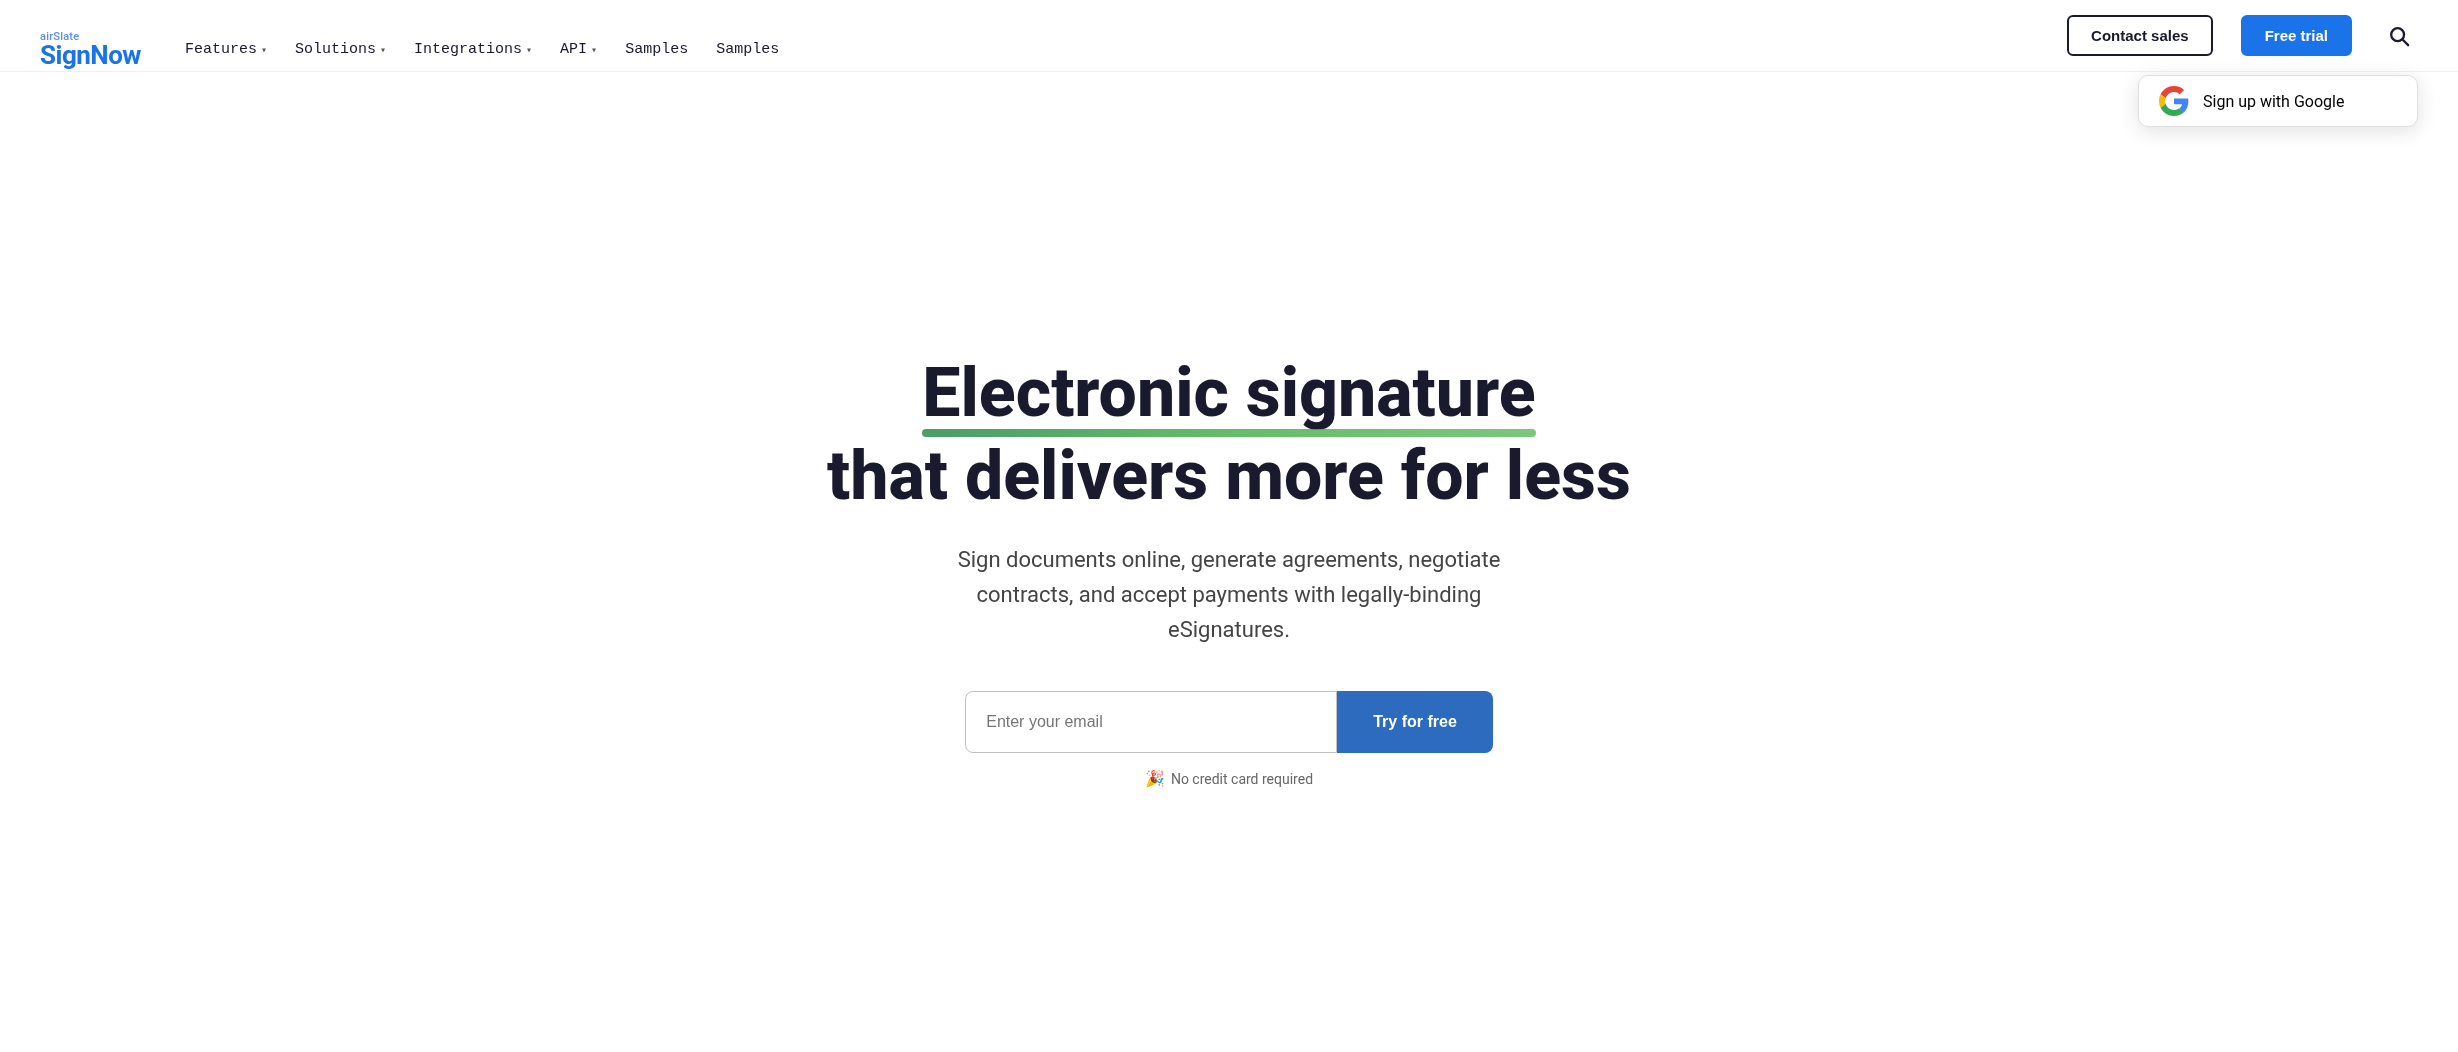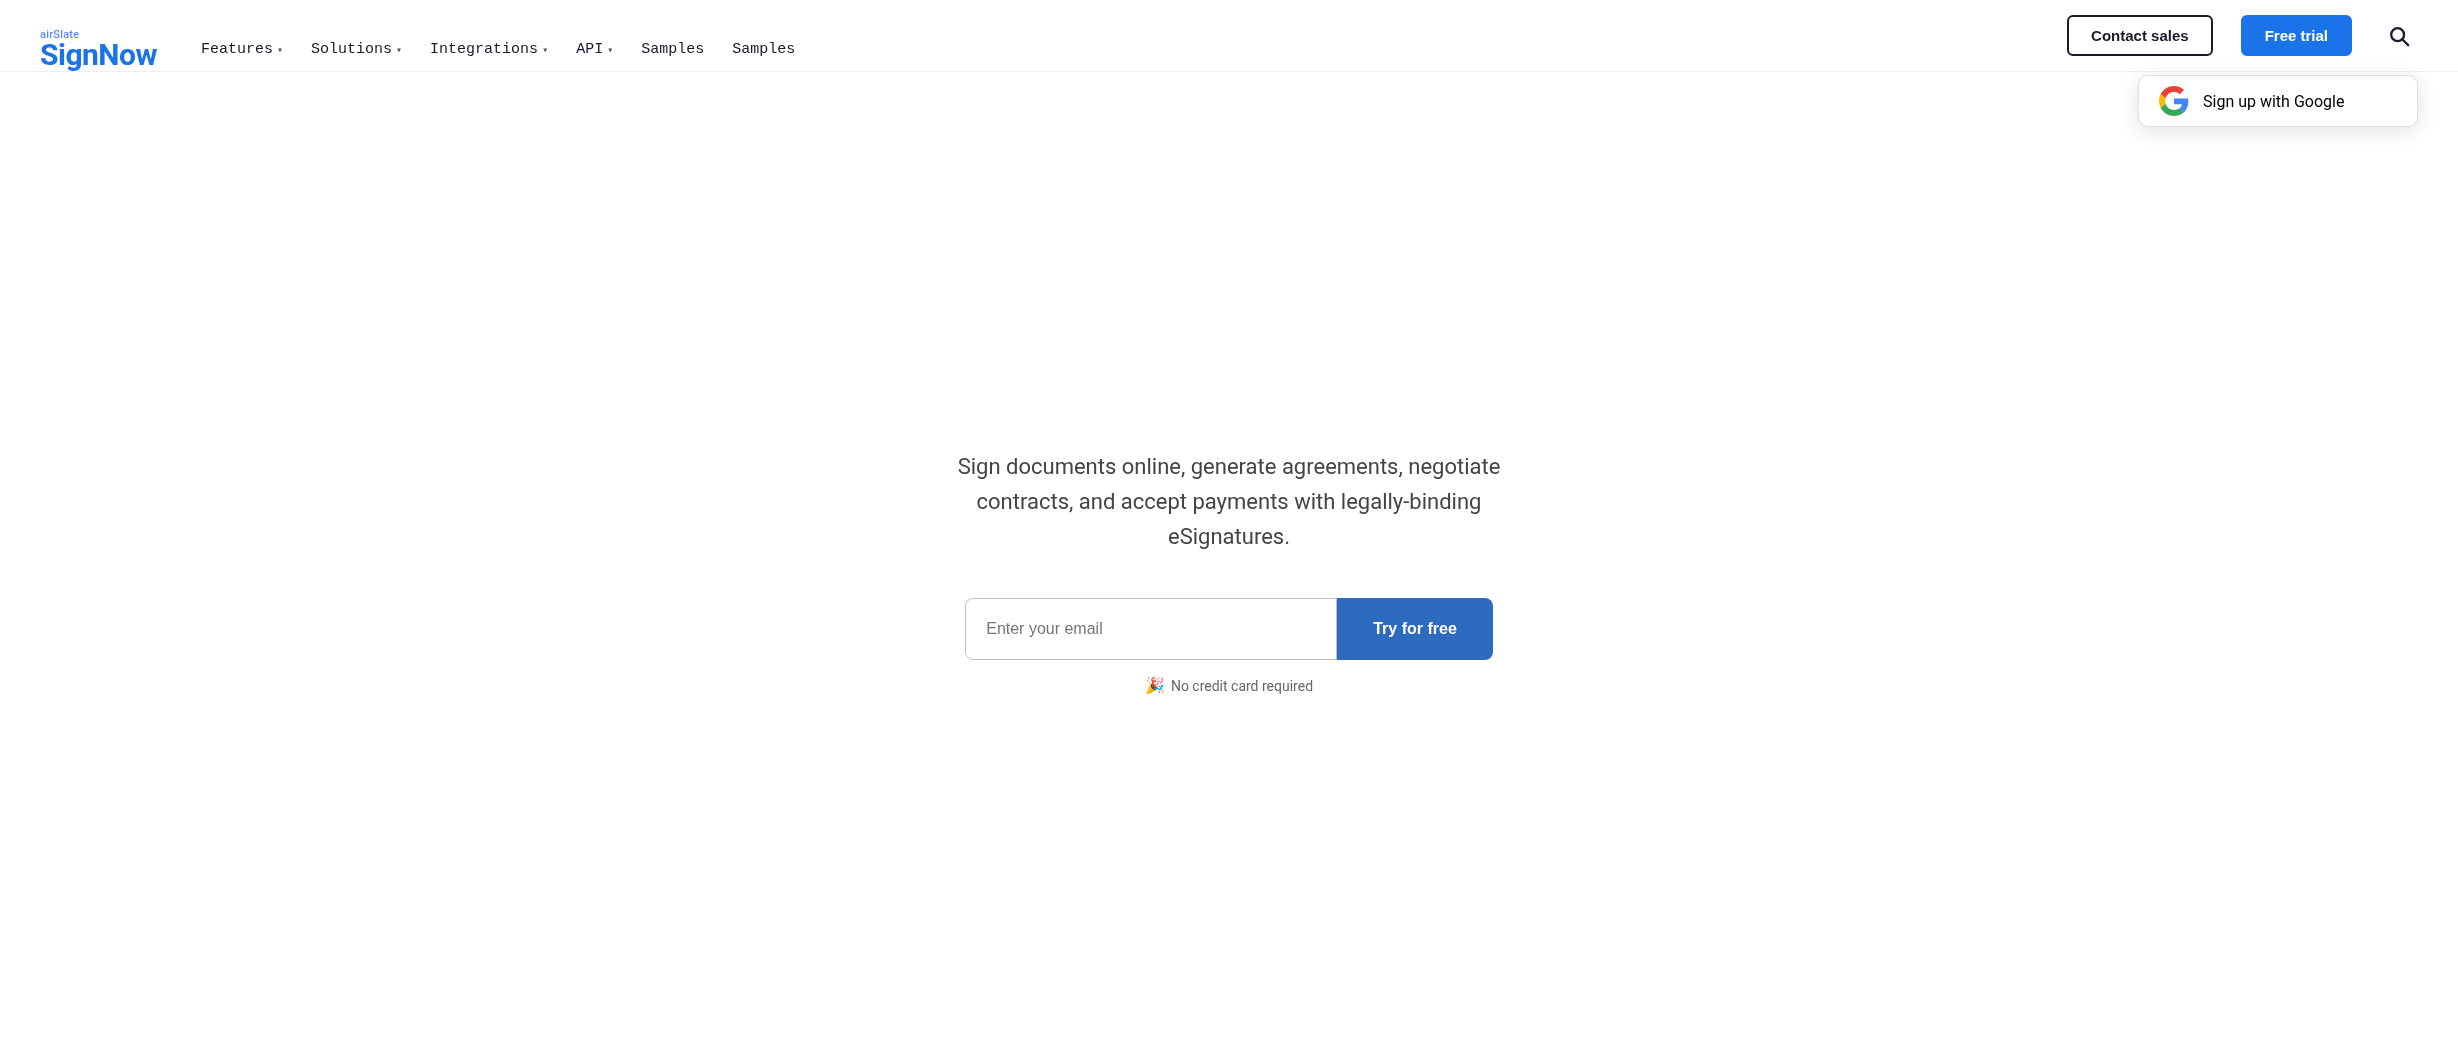--- a/index.html
+++ b/index.html
@@ -41,21 +41,21 @@
     }
 
     .logo-airslate {
       font-size: 11px;
       color: #5b8def;
       font-weight: 500;
       letter-spacing: 0.02em;
     }
 
     .logo-signnow {
-      font-size: 30px;
+      font-size: 26px;
       font-weight: 700;
       color: #1a73e8;
       letter-spacing: -0.5px;
     }
 
     .nav {
       display: flex;
       align-items: center;
       gap: 4px;
       font-family: Liberation Mono, monospace;
@@ -315,20 +315,29 @@
         <path fill="#FBBC05" d="M10.53 28.59c-.48-1.45-.76-2.99-.76-4.59s.27-3.14.76-4.59l-7.98-6.19C.92 16.46 0 20.12 0 24c0 3.88.92 7.54 2.56 10.78l7.97-6.19z"></path>
         <path fill="#34A853" d="M24 48c6.48 0 11.93-2.13 15.89-5.81l-7.73-6c-2.15 1.45-4.92 2.3-8.16 2.3-6.26 0-11.57-4.22-13.47-9.91l-7.98 6.19C6.51 42.62 14.62 48 24 48z"></path>
         <path fill="none" d="M0 0h48v48H0z"></path>
       </svg>
       <span class="google-signup-text">Sign up with Google</span>
     </div>
   </div>
 </header>
 
 <main class="hero">
+  <h1 class="hero-title">
+    <span class="hero-title-line1">
+      <span class="underline-wrapper">
+        <span>Electronic signature</span>
+        <span class="green-underline"></span>
+      </span>
+    </span>
+    <span class="hero-title-line2">that delivers more for less</span>
+  </h1>
 
   <p class="hero-subtitle">Sign documents online, generate agreements, negotiate contracts, and accept payments with legally-binding eSignatures.</p>
 
   <div class="hero-form">
     <input class="email-input" type="email" placeholder="Enter your email" style="">
     <button class="btn-try">Try for free</button>
   </div>
 
   <div class="no-cc">
     <span class="party-emoji">🎉</span>

